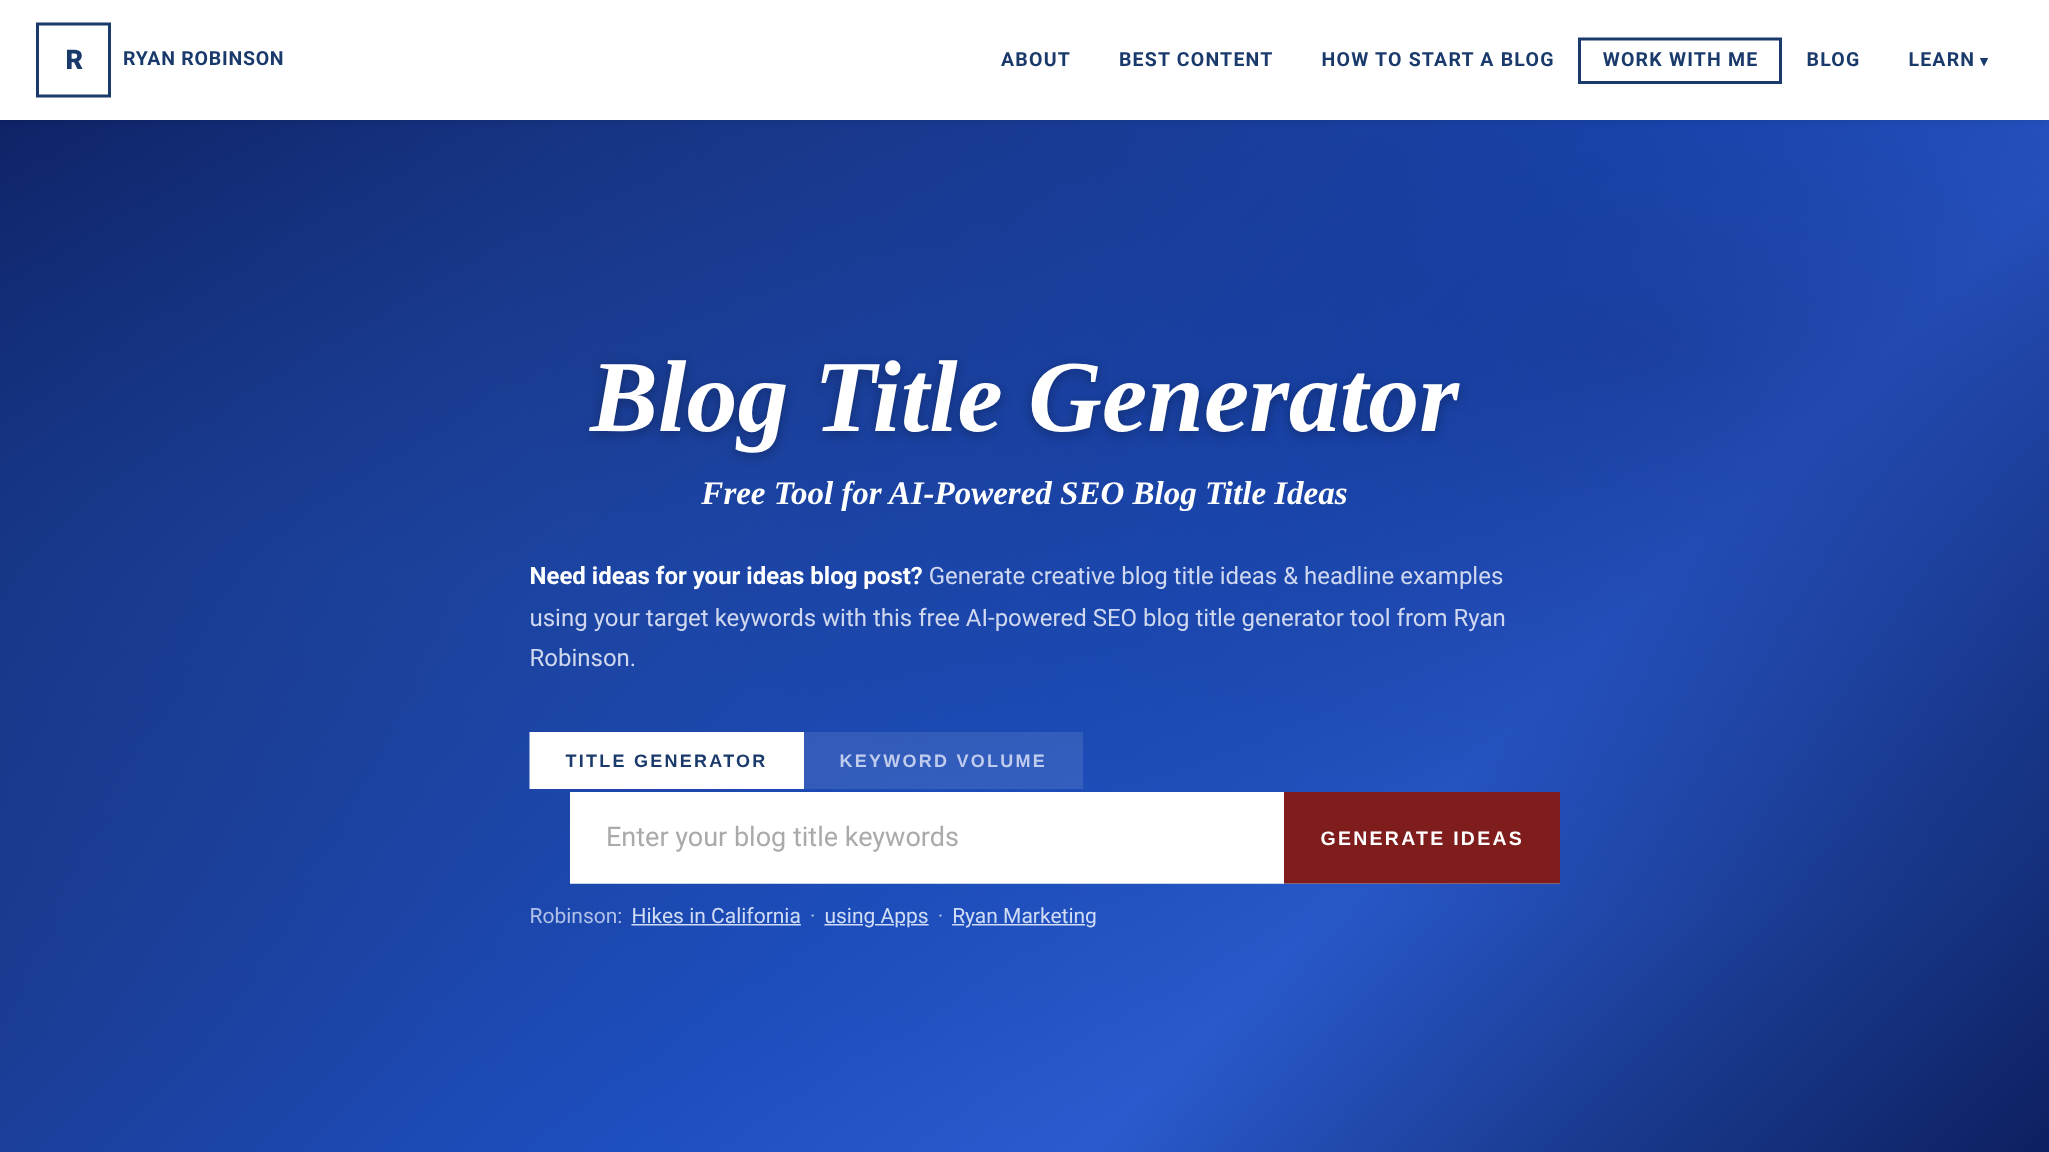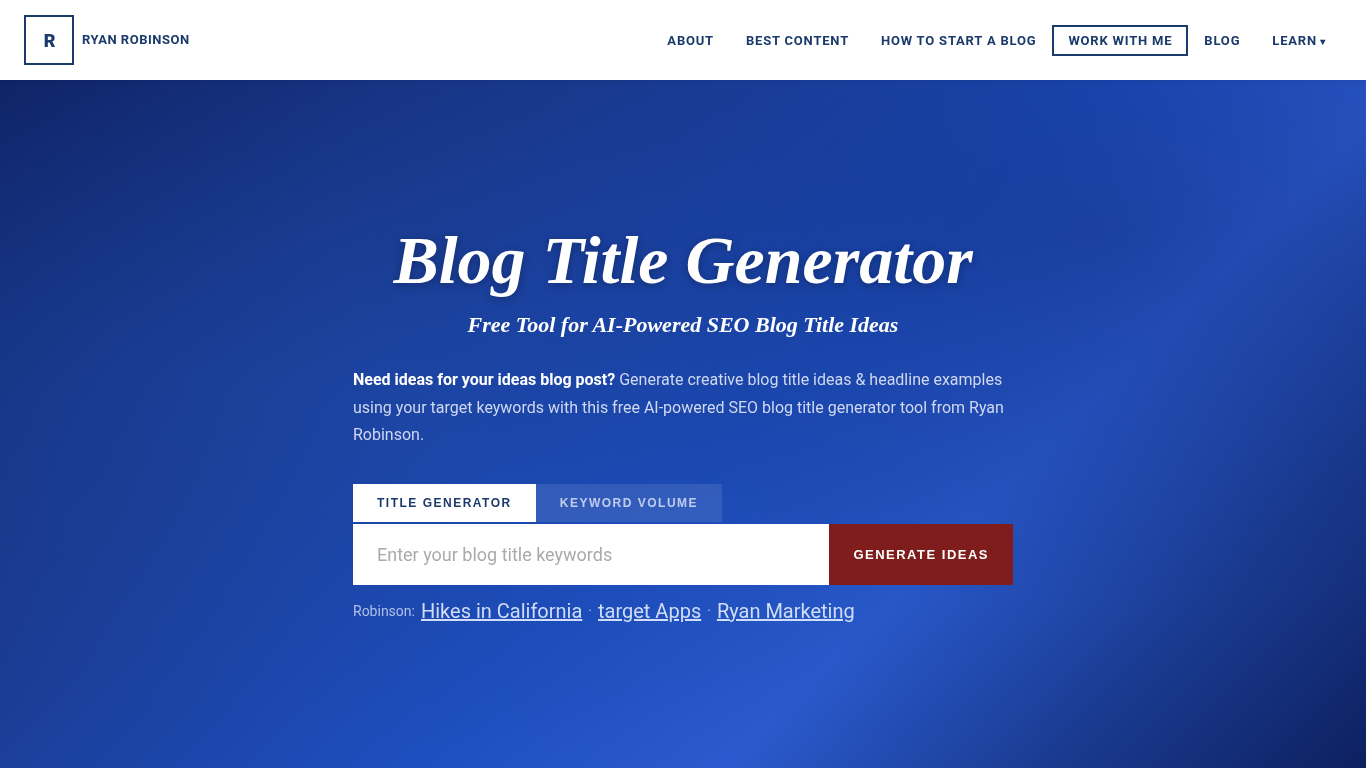--- a/index.html
+++ b/index.html
@@ -207,20 +207,21 @@
     .tab.active {
       background: #ffffff;
       color: #1a3a6b;
     }
 
     
     .generator-form {
       display: flex;
       width: 100%;
       background: #ffffff;
+      margin-left: 27px;
     }
 
     .keyword-input {
       flex: 1;
       padding: 20px 24px;
       font-size: 18px;
       color: #aaa;
       border: none;
       outline: none;
       font-family: inherit;
@@ -258,21 +259,21 @@
 
     .examples-label {
       color: #b0c0e8;
       font-size: 14px;
     }
 
     .example-link {
       color: #d0ddf5;
       text-decoration: underline;
       cursor: pointer;
-      font-size: 20px;
+      font-size: 14px;
     }
 
     .example-separator {
       color: #b0c0e8;
       font-size: 14px;
     }
   </style>
 </head>
 <body>
 
@@ -313,17 +314,17 @@
     <div class="generator-form">
       <input class="keyword-input" type="text" placeholder="Enter your blog title keywords" style="">
       <button class="generate-btn">GENERATE IDEAS</button>
     </div>
   </div>
 
   <div class="examples-row">
     <span class="examples-label">Robinson:</span>
     <a class="example-link" href="#">Hikes in California</a>
     <span class="example-separator">·</span>
-    <a class="example-link" href="#">target Apps</a>
+    <a class="example-link" href="#">using Apps</a>
     <span class="example-separator">·</span>
     <a class="example-link" href="#">Ryan Marketing</a>
   </div>
 </section>
 
 </body></html>

